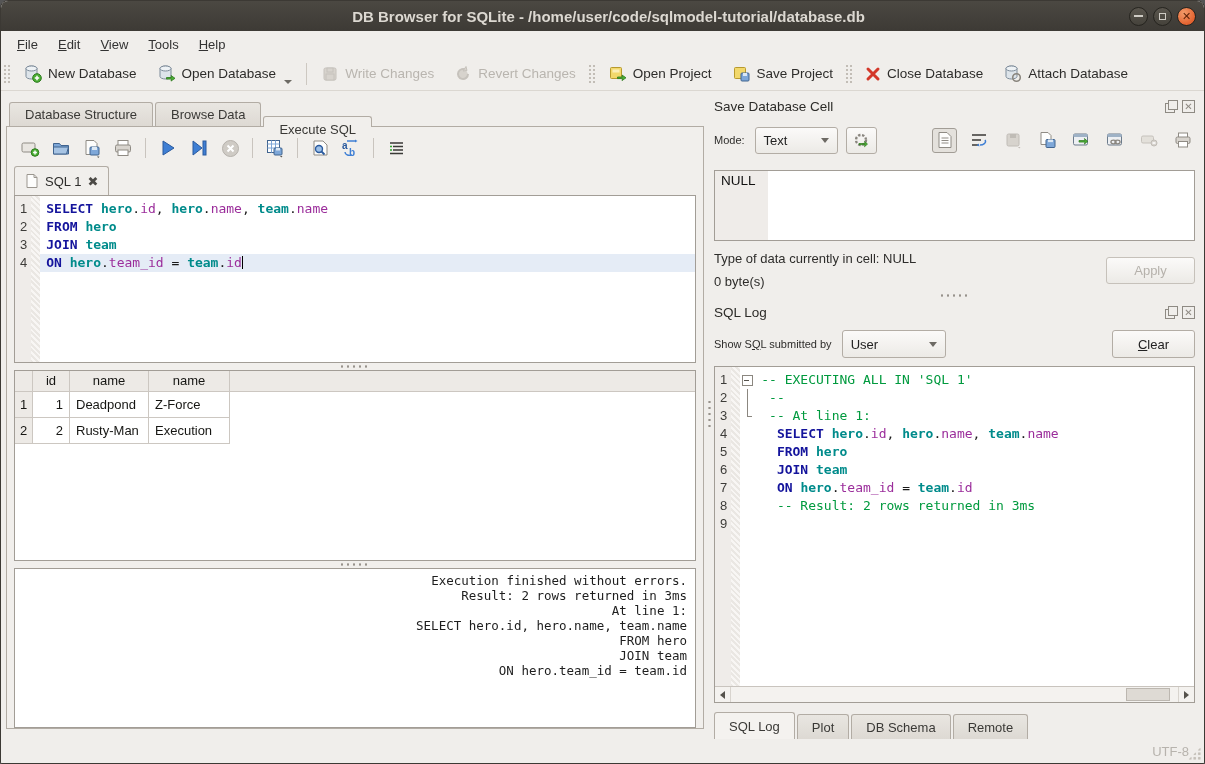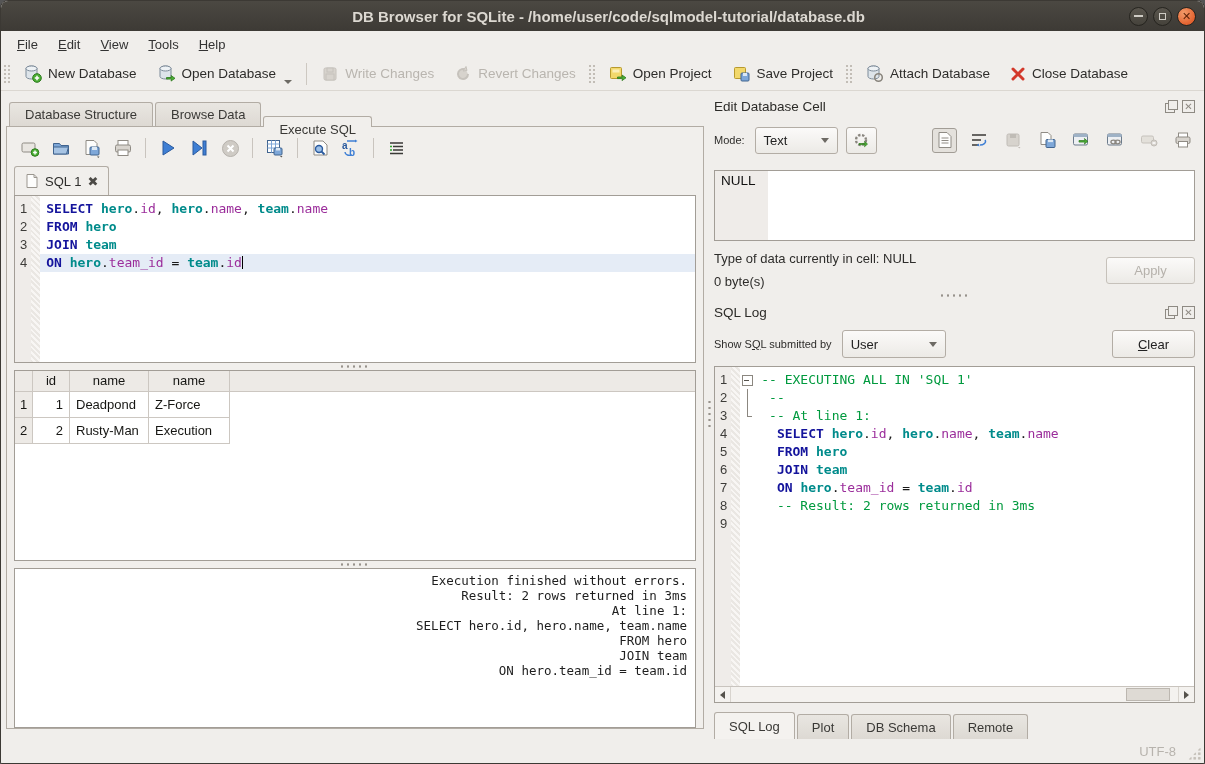--- a/index.html
+++ b/index.html
@@ -140,21 +140,21 @@
   .sb-btn.right{border-right:none;border-left:1px solid #d8d4ce;}
   .tri-l{width:0;height:0;border-top:4px solid transparent;border-bottom:4px solid transparent;border-right:5px solid #55524c;}
   .tri-r{width:0;height:0;border-top:4px solid transparent;border-bottom:4px solid transparent;border-left:5px solid #55524c;}
   .sb-track{flex:1;position:relative;}
   .sb-thumb{position:absolute;top:1px;bottom:1px;right:8px;width:44px;background:#dedad4;border:1px solid #bcb7b0;}
   .bottom-tabs{display:flex;margin-top:9px;height:27px;flex:0 0 auto;}
   .btab{font-size:13px;color:#3a3936;padding:0 14px;line-height:25px;border:1px solid var(--border);
         background:linear-gradient(#e9e6e1,#ddd9d3);margin-right:2px;margin-top:2px;border-radius:3px 3px 0 0;border-bottom:none;}
   .btab.active{background:#f4f2ef;margin-top:0;line-height:27px;}
   
-  .statusbar{height:24px;display:flex;align-items:center;justify-content:flex-end;padding-right:28px;
+  .statusbar{height:24px;display:flex;align-items:center;justify-content:flex-end;padding-right:15px;
              background:var(--bg);flex:0 0 auto;position:relative;}
   .encoding{font-size:13px;color:#b7b3ad;}
   .resize-grip{position:absolute;right:3px;bottom:3px;width:13px;height:13px;
                background-image:radial-gradient(circle,#c4bfb8 1.2px,transparent 1.5px);
                background-size:4.5px 4.5px;clip-path:polygon(100% 0,100% 100%,0 100%);}
   u{text-decoration:underline;}
   svg{display:block;}
 </style>
 </head>
 <body>
@@ -243,35 +243,35 @@
             <rect x="2.5" y="3.5" width="11" height="11" rx="1" fill="#f2d86b" stroke="#b89a2e"></rect>
             <rect x="9" y="9" width="8" height="8" rx="1" fill="#7ea7d8" stroke="#41648f"></rect>
             <rect x="11" y="9" width="4" height="3" fill="#dce8f4"></rect>
           </svg>
       </span>
       <span>Save Project</span>
     </div>
     <div class="grip"></div>
     <div class="tool-btn">
       <span class="icon">
+        <svg width="16" height="16" viewBox="0 0 16 16">
+            <path d="M3 3l10 10M13 3L3 13" stroke="#d3382a" stroke-width="3" stroke-linecap="round"></path>
+          </svg>
+      </span>
+      <span>Close Database</span>
+    </div>
+    <div class="tool-btn">
+      <span class="icon">
         <svg width="19" height="19" viewBox="0 0 19 19">
             <path d="M3 4.5c0-1.4 2.5-2.5 5.5-2.5s5.5 1.1 5.5 2.5v8c0 1.4-2.5 2.5-5.5 2.5S3 13.9 3 12.5z" fill="#dde4ea" stroke="#7d8b99"></path>
             <ellipse cx="8.5" cy="4.5" rx="5.5" ry="2.5" fill="#eef2f5" stroke="#7d8b99"></ellipse>
             <circle cx="13.5" cy="13.5" r="3.8" fill="none" stroke="#8a867f" stroke-width="1.6"></circle>
           </svg>
       </span>
       <span>Attach Database</span>
-    </div>
-    <div class="tool-btn">
-      <span class="icon">
-        <svg width="16" height="16" viewBox="0 0 16 16">
-            <path d="M3 3l10 10M13 3L3 13" stroke="#d3382a" stroke-width="3" stroke-linecap="round"></path>
-          </svg>
-      </span>
-      <span>Close Database</span>
     </div>
   </div>
 
   <div class="content">
 
     <div class="left-pane">
       <div class="main-tabs">
         <div class="mtab">Database Structure</div>
         <div class="mtab">Browse Data</div>
         <div class="mtab active">Execute SQL</div>
@@ -433,21 +433,21 @@
       </div>
     </div>
 
     <div class="vsplit">
         <div class="dots"></div>
       </div>
 
     <div class="right-pane">
 
       <div class="panel-header">
-        <span class="panel-title">Edit Database Cell</span>
+        <span class="panel-title">Save Database Cell</span>
         <span class="panel-icons">
           <span class="pic float"></span>
           <span class="pic close">✕</span>
         </span>
       </div>
 
       <div class="mode-row">
         <span class="label">Mode:</span>
         <div class="select" style="width:83px;margin-left:10px;">
           <span>Text</span>

